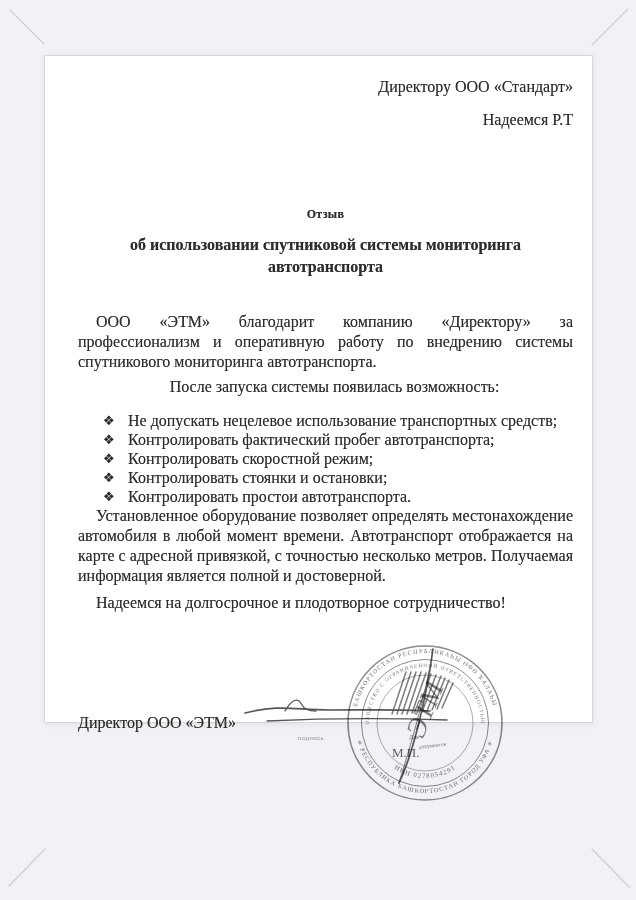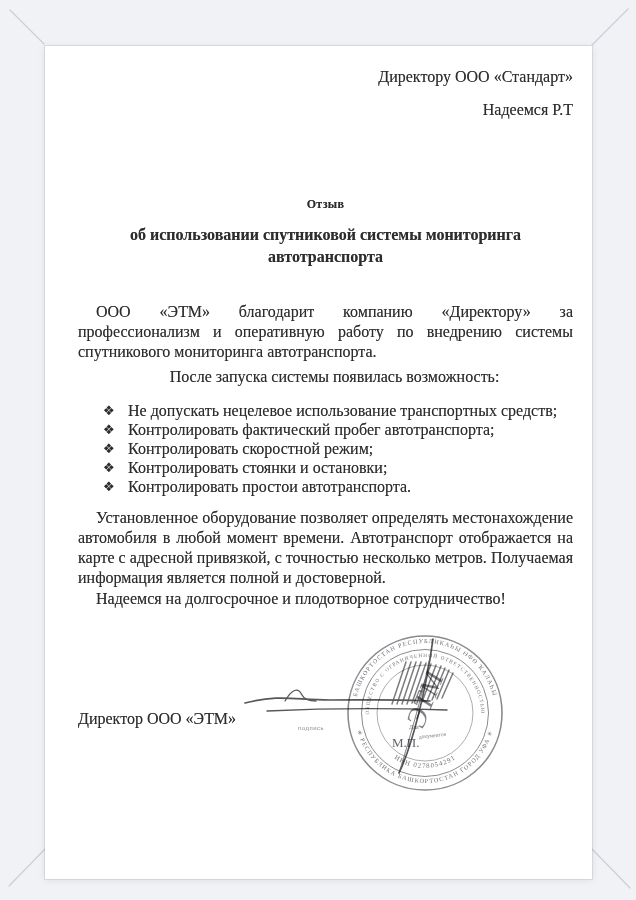--- a/index.html
+++ b/index.html
@@ -5,41 +5,41 @@
   html,body{margin:0;padding:0;background:#e9ebef;}
   .canvas{
     position:relative;width:636px;height:900px;overflow:hidden;
     background:#f1f2f5;
     font-family:"Liberation Serif","DejaVu Serif",serif;
   }
   
   .miters{position:absolute;left:0;top:0;width:636px;height:900px;pointer-events:none;}
   
   .paper{
-    position:absolute;left:45px;top:46px;width:547px;height:833px;
+    position:absolute;left:45px;top:56px;width:547px;height:666px;
     background:#ffffff;
     box-shadow:0 0 0 1px rgba(145,150,165,.22), 0 1px 7px rgba(115,120,140,.16);
   }
   .content{
     position:relative;height:100%;
     padding:0 19px 0 33px;box-sizing:border-box;
     color:#2d2d2e;font-size:16px;
     text-shadow:0 0 .4px rgba(45,45,46,.55);
   }
   .recipient{margin-top:14px;text-align:right;line-height:33px;}
   .doc-title{margin-top:66px;text-align:center;font-weight:bold;font-size:12px;line-height:24px;letter-spacing:.3px;}
   .doc-subtitle{margin-top:8px;text-align:center;font-weight:bold;font-size:16px;line-height:22px;}
   .para{margin:0;text-align:justify;line-height:20px;text-indent:18px;}
   .p1{margin-top:34px;}
   .p2{margin-top:5px;text-align:center;}
   .bullets{list-style:none;margin:14px 0 0 0;padding:0;}
   .bullets li{position:relative;padding-left:50px;line-height:19px;}
   .bullets .bmark{position:absolute;left:25px;top:0;font-size:13px;color:#2d2d2e;}
-  .p3{margin-top:12px;}
-  .p4{margin-top:1px;text-align:left;}
+  .p3{}
+  .p4{margin-top:7px;text-align:left;}
   .sigrow{margin-top:100px;display:flex;justify-content:space-between;line-height:20px;}
   .sig-caption{
     position:absolute;left:253px;top:679px;font-size:6px;color:#8d8d92;
     letter-spacing:.5px;text-shadow:none;font-family:"Liberation Sans",sans-serif;
   }
   .stamp-svg{position:absolute;left:295px;top:582px;mix-blend-mode:multiply;opacity:.88;}
   .sign-svg{position:absolute;left:195px;top:585px;mix-blend-mode:multiply;}
   .stamp-ring-text{fill:#5c5c64;letter-spacing:1.1px;font-family:"Liberation Serif","DejaVu Serif",serif;}
   .stamp-center{fill:#4b4b53;font-family:"Liberation Serif","DejaVu Serif",serif;}
 </style>

